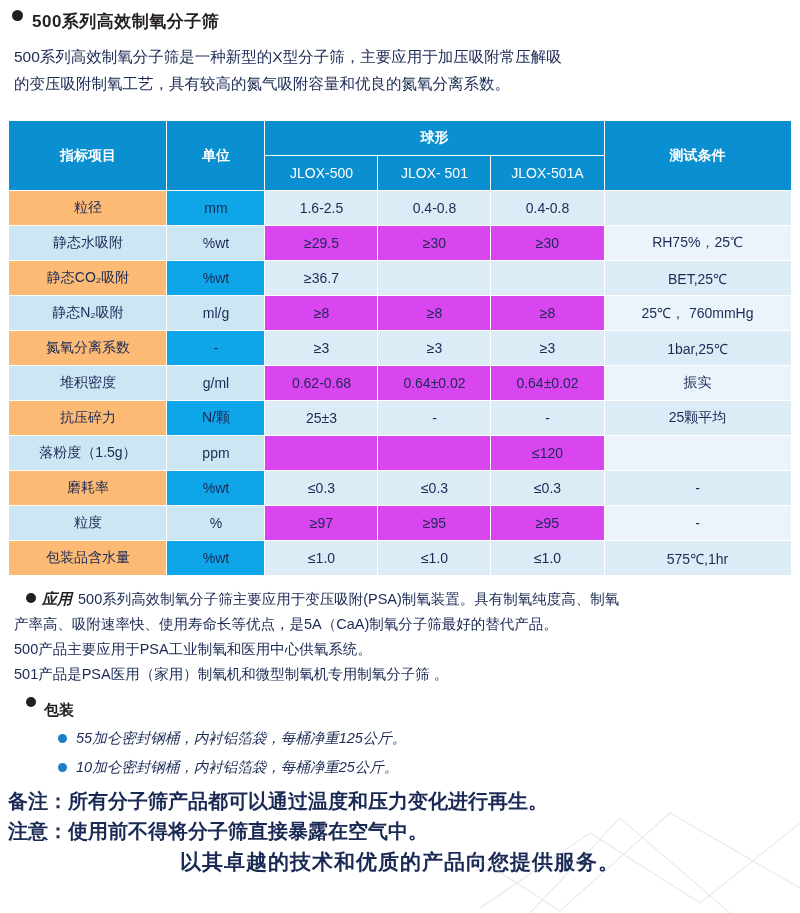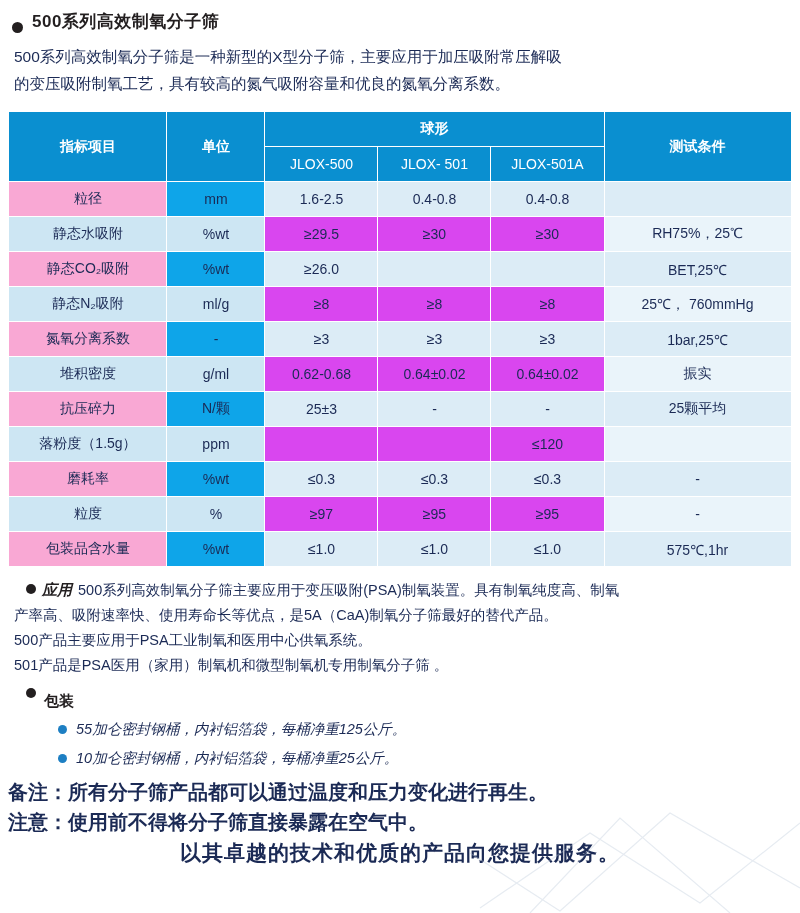--- a/index.html
+++ b/index.html
@@ -18,41 +18,41 @@
   .page {
     position: relative;
     width: 800px;
     height: 913px;
     box-sizing: border-box;
   }
 
   
   .title-row {
     display: flex;
-    align-items: flex-end;
+    align-items: flex-start;
     padding: 10px 0 6px 12px;
   }
   .bullet-dot {
     width: 11px;
     height: 11px;
     border-radius: 50%;
     background: #231f20;
     display: inline-block;
     margin-right: 9px;
     flex: none;
   }
   .title-text {
     font-size: 17px;
     font-weight: bold;
     letter-spacing: 0.5px;
   }
 
   
   .intro {
-    padding: 4px 14px 14px 14px;
+    padding: 4px 14px 23px 14px;
     font-size: 15.5px;
     line-height: 27px;
     color: #1b2a55;
   }
   .intro div { white-space: nowrap; }
 
   
   table.spec {
     border-collapse: collapse;
     width: 782px;
@@ -79,21 +79,21 @@
     font-weight: normal;
     font-size: 14px;
   }
   .col-item   { width: 158px; }
   .col-unit   { width: 98px; }
   .col-s1     { width: 113px; }
   .col-s2     { width: 113px; }
   .col-s3     { width: 113px; }
   .col-cond   { width: 187px; }
 
-  .r-odd  td.c-item { background: #f9a8d4; margin-top: 12px; }
+  .r-odd  td.c-item { background: #fdba74; margin-top: 12px; }
   .r-even td.c-item { background: #cde6f3; }
   .r-odd  td.c-unit { background: #0ea5e9; }
   .r-even td.c-unit { background: #cde6f3; }
   .r-odd  td.c-val  { background: #dcecf6; }
   .r-even td.c-val  { background: #d946ef; }
   .r-odd  td.c-cond { background: #dcecf6; }
   .r-even td.c-cond { background: #eaf4fa; }
 
   td.c-item { font-weight: normal; }
 
@@ -217,21 +217,21 @@
         <td class="c-item">静态水吸附</td>
         <td class="c-unit">%wt</td>
         <td class="c-val">≥29.5</td>
         <td class="c-val">≥30</td>
         <td class="c-val">≥30</td>
         <td class="c-cond">RH75%，25℃</td>
       </tr>
       <tr class="r-odd">
         <td class="c-item">静态CO₂吸附</td>
         <td class="c-unit">%wt</td>
-        <td class="c-val">≥26.0</td>
+        <td class="c-val">≥36.7</td>
         <td class="c-val"></td>
         <td class="c-val"></td>
         <td class="c-cond">BET,25℃</td>
       </tr>
       <tr class="r-even">
         <td class="c-item">静态N₂吸附</td>
         <td class="c-unit">ml/g</td>
         <td class="c-val">≥8</td>
         <td class="c-val">≥8</td>
         <td class="c-val">≥8</td>

